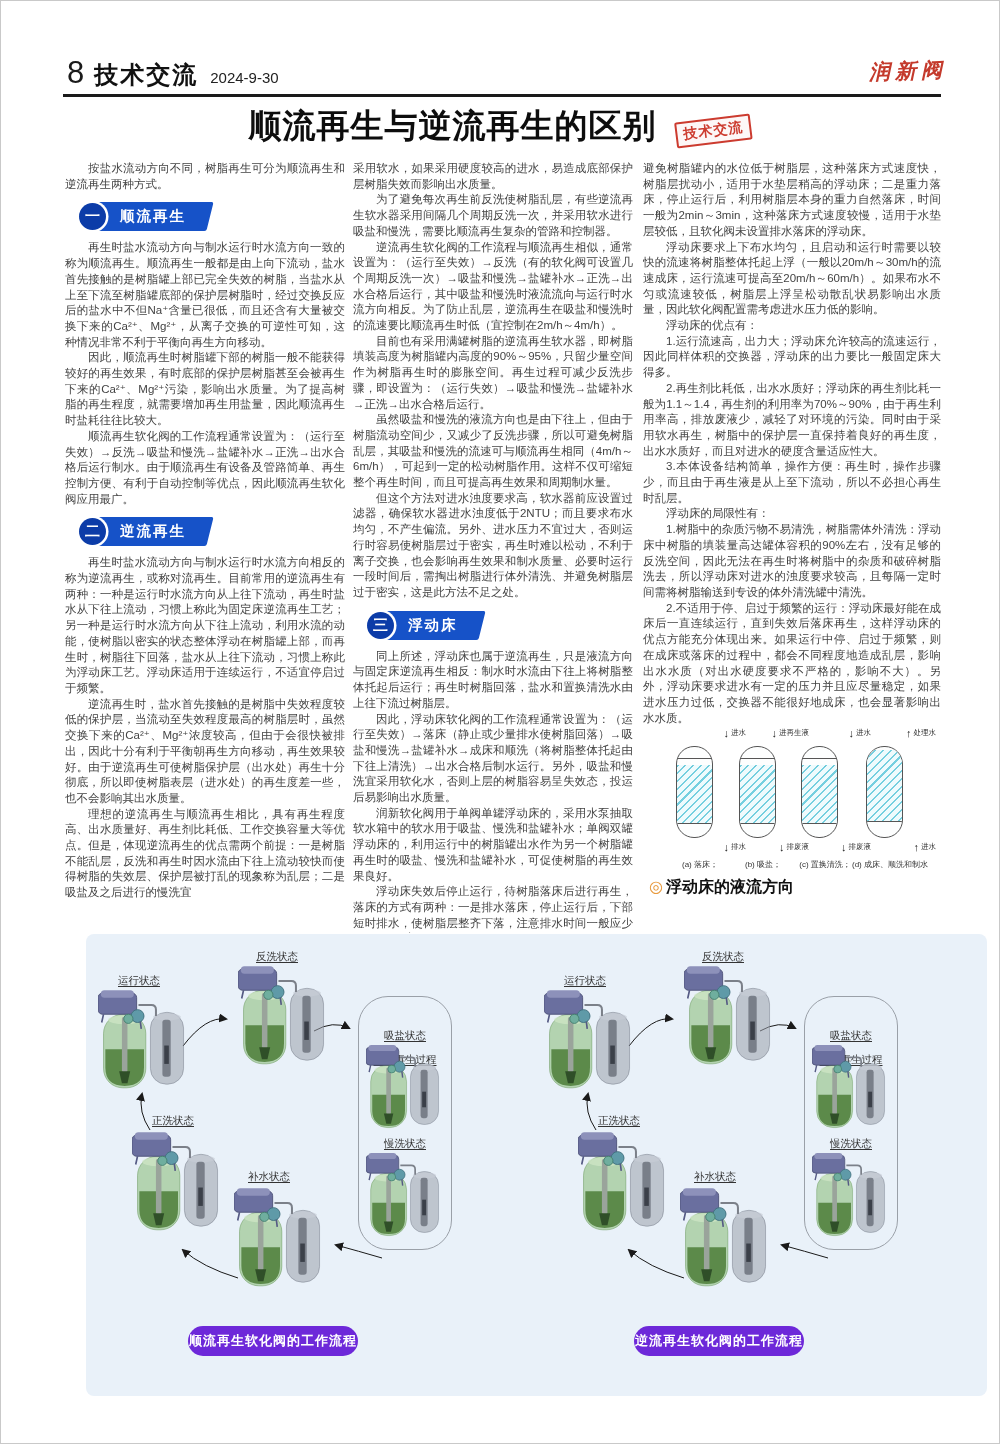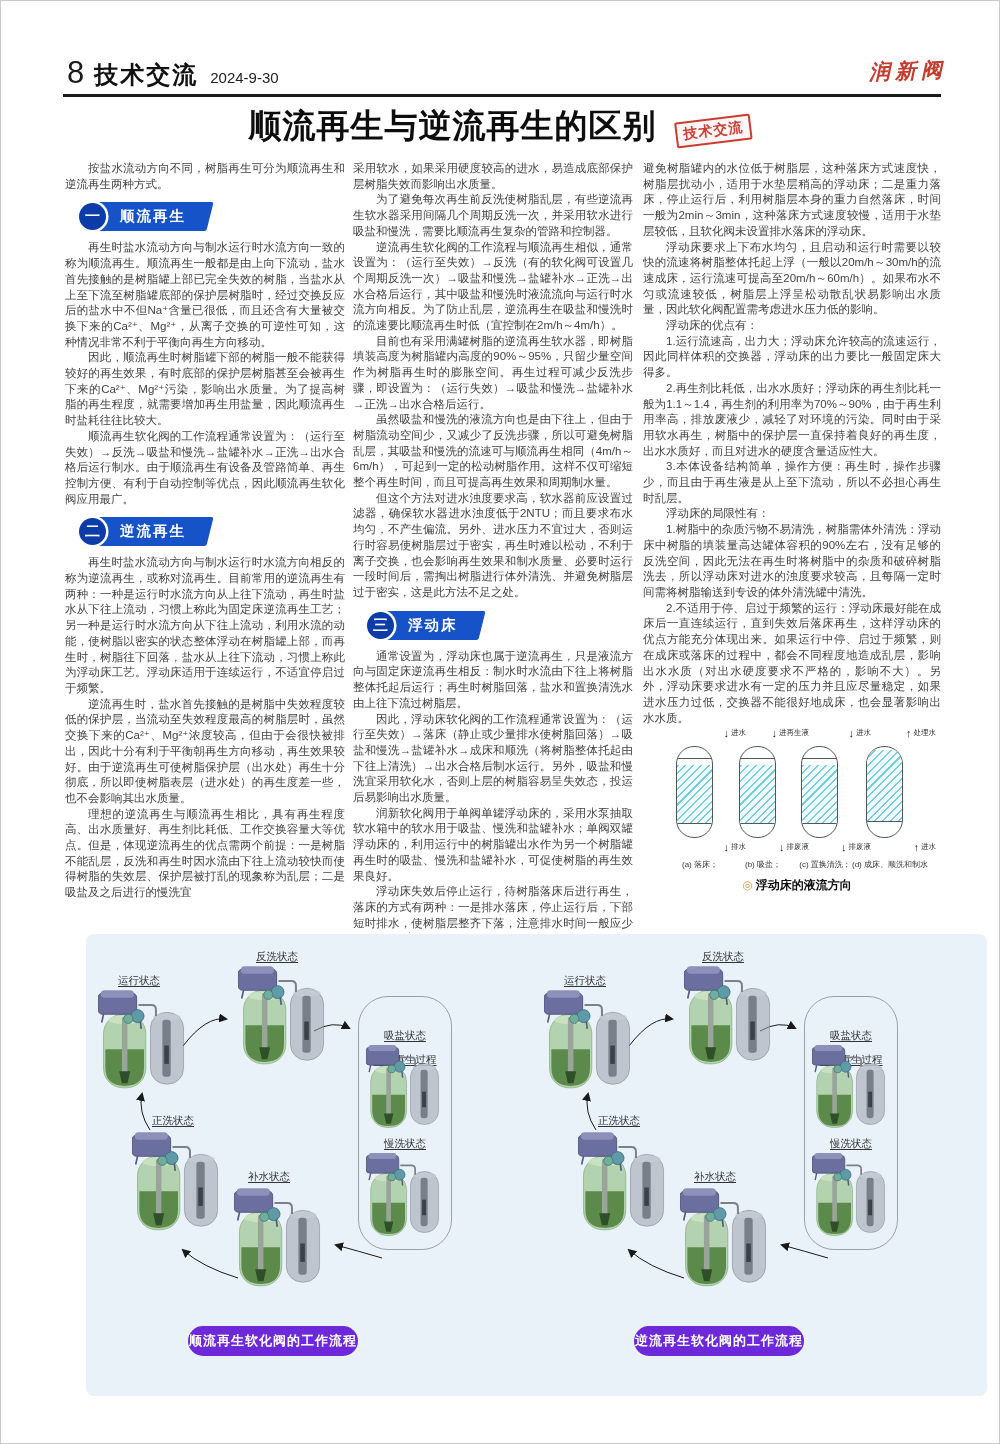--- a/index.html
+++ b/index.html
@@ -40,21 +40,21 @@
   .fb-row .arr{font-size:11px;font-weight:700;color:#222;vertical-align:middle;margin-right:2px;}
   .fb-top{top:2px;} .fb-bot{top:116px;}
   .fb-vessel{position:absolute;top:21px;width:37px;height:92px;border:1px solid #555;border-radius:18px;
              background:#fdfefe;box-sizing:border-box;overflow:hidden;}
   .fb-capline{position:absolute;left:0;right:0;top:11px;height:7px;border-top:1px solid #555;border-bottom:1px solid #555;}
   .fb-hatch{position:absolute;left:0;right:0;border-bottom:1px solid #555;
             background:repeating-linear-gradient(135deg,rgba(110,205,222,0.95) 0 1.5px,#effbfd 1.5px 5.5px);}
   .fb-vessel.mid .fb-hatch{top:18px;bottom:13px;}
   .fb-vessel.full .fb-hatch{top:3px;bottom:15px;border-top:none;}
   .fb-cap{position:absolute;top:134px;left:-26px;width:100px;text-align:center;font-size:8px;color:#333;white-space:nowrap;}
-  .fb-title{position:absolute;left:0;right:0;top:152px;text-align:center;font-size:12px;font-weight:800;color:#111;font-family:Liberation Serif, serif;}
+  .fb-title{position:absolute;left:0;right:0;top:152px;text-align:left;font-size:16px;font-weight:800;color:#111;font-family:Liberation Serif, serif;}
   .fb-title .dot{color:#e89a3e;margin-right:3px;font-weight:400;}
   
   .panel{position:absolute;left:85px;top:933px;width:901px;height:462px;background:#e9f1f9;border-radius:8px;}
   .pd{position:absolute;top:0;width:455px;height:462px;}
   .pd.left{left:0;} .pd.right{left:446px;}
   .st-lab{position:absolute;font-size:10.5px;color:#333;text-decoration:underline;text-underline-offset:2px;white-space:nowrap;}
   .unit{position:absolute;width:92px;height:104px;}
   .unit.sm{width:78px;height:88px;}
   .pd-box{position:absolute;left:272px;top:62px;width:92px;height:252px;border:1px solid #9aa0a8;border-radius:30px;}
   .pd-box .bx-title{position:absolute;top:12px;left:0;width:100%;text-align:center;font-size:10.5px;color:#333;
@@ -105,21 +105,21 @@
       <p class="ni">采用软水，如果采用硬度较高的进水，易造成底部保护层树脂失效而影响出水质量。</p>
       <p>为了避免每次再生前反洗使树脂乱层，有些逆流再生软水器采用间隔几个周期反洗一次，并采用软水进行吸盐和慢洗，需要比顺流再生复杂的管路和控制器。</p>
       <p>逆流再生软化阀的工作流程与顺流再生相似，通常设置为：（运行至失效）→反洗（有的软化阀可设置几个周期反洗一次）→吸盐和慢洗→盐罐补水→正洗→出水合格后运行，其中吸盐和慢洗时液流流向与运行时水流方向相反。为了防止乱层，逆流再生在吸盐和慢洗时的流速要比顺流再生时低（宜控制在2m/h～4m/h）。</p>
       <p>目前也有采用满罐树脂的逆流再生软水器，即树脂填装高度为树脂罐内高度的90%～95%，只留少量空间作为树脂再生时的膨胀空间。再生过程可减少反洗步骤，即设置为：（运行失效）→吸盐和慢洗→盐罐补水→正洗→出水合格后运行。</p>
       <p>虽然吸盐和慢洗的液流方向也是由下往上，但由于树脂流动空间少，又减少了反洗步骤，所以可避免树脂乱层，其吸盐和慢洗的流速可与顺流再生相同（4m/h～6m/h），可起到一定的松动树脂作用。这样不仅可缩短整个再生时间，而且可提高再生效果和周期制水量。</p>
       <p>但这个方法对进水浊度要求高，软水器前应设置过滤器，确保软水器进水浊度低于2NTU；而且要求布水均匀，不产生偏流。另外、进水压力不宜过大，否则运行时容易使树脂层过于密实，再生时难以松动，不利于离子交换，也会影响再生效果和制水质量、必要时运行一段时间后，需掏出树脂进行体外清洗、并避免树脂层过于密实，这是此方法不足之处。</p>
       <div class="sec">
         <span class="sec-num">三</span>
         <span class="sec-lab"><i>浮动床</i></span>
       </div>
-      <p>通常设置为，浮动床也属于逆流再生，只是液流方向与固定床逆流再生相反：制水时水流由下往上将树脂整体托起后运行；再生时树脂回落，盐水和置换清洗水由上往下流过树脂层。</p>
+      <p>同上所述，浮动床也属于逆流再生，只是液流方向与固定床逆流再生相反：制水时水流由下往上将树脂整体托起后运行；再生时树脂回落，盐水和置换清洗水由上往下流过树脂层。</p>
       <p>因此，浮动床软化阀的工作流程通常设置为：（运行至失效）→落床（静止或少量排水使树脂回落）→吸盐和慢洗→盐罐补水→成床和顺洗（将树脂整体托起由下往上清洗）→出水合格后制水运行。另外，吸盐和慢洗宜采用软化水，否则上层的树脂容易呈失效态，投运后易影响出水质量。</p>
       <p>润新软化阀用于单阀单罐浮动床的，采用水泵抽取软水箱中的软水用于吸盐、慢洗和盐罐补水；单阀双罐浮动床的，利用运行中的树脂罐出水作为另一个树脂罐再生时的吸盐、慢洗和盐罐补水，可促使树脂的再生效果良好。</p>
       <p>浮动床失效后停止运行，待树脂落床后进行再生，落床的方式有两种：一是排水落床，停止运行后，下部短时排水，使树脂层整齐下落，注意排水时间一般应少于1min，以</p>
     </div>
   <div class="col col3">
       <p class="ni">避免树脂罐内的水位低于树脂层，这种落床方式速度快，树脂层扰动小，适用于水垫层稍高的浮动床；二是重力落床，停止运行后，利用树脂层本身的重力自然落床，时间一般为2min～3min，这种落床方式速度较慢，适用于水垫层较低，且软化阀未设置排水落床的浮动床。</p>
       <p>浮动床要求上下布水均匀，且启动和运行时需要以较快的流速将树脂整体托起上浮（一般以20m/h～30m/h的流速成床，运行流速可提高至20m/h～60m/h）。如果布水不匀或流速较低，树脂层上浮呈松动散乱状易影响出水质量，因此软化阀配置需考虑进水压力低的影响。</p>
       <p>浮动床的优点有：</p>
       <p>1.运行流速高，出力大；浮动床允许较高的流速运行，因此同样体积的交换器，浮动床的出力要比一般固定床大得多。</p>
       <p>2.再生剂比耗低，出水水质好；浮动床的再生剂比耗一般为1.1～1.4，再生剂的利用率为70%～90%，由于再生利用率高，排放废液少，减轻了对环境的污染。同时由于采用软水再生，树脂中的保护层一直保持着良好的再生度，出水水质好，而且对进水的硬度含量适应性大。</p>

